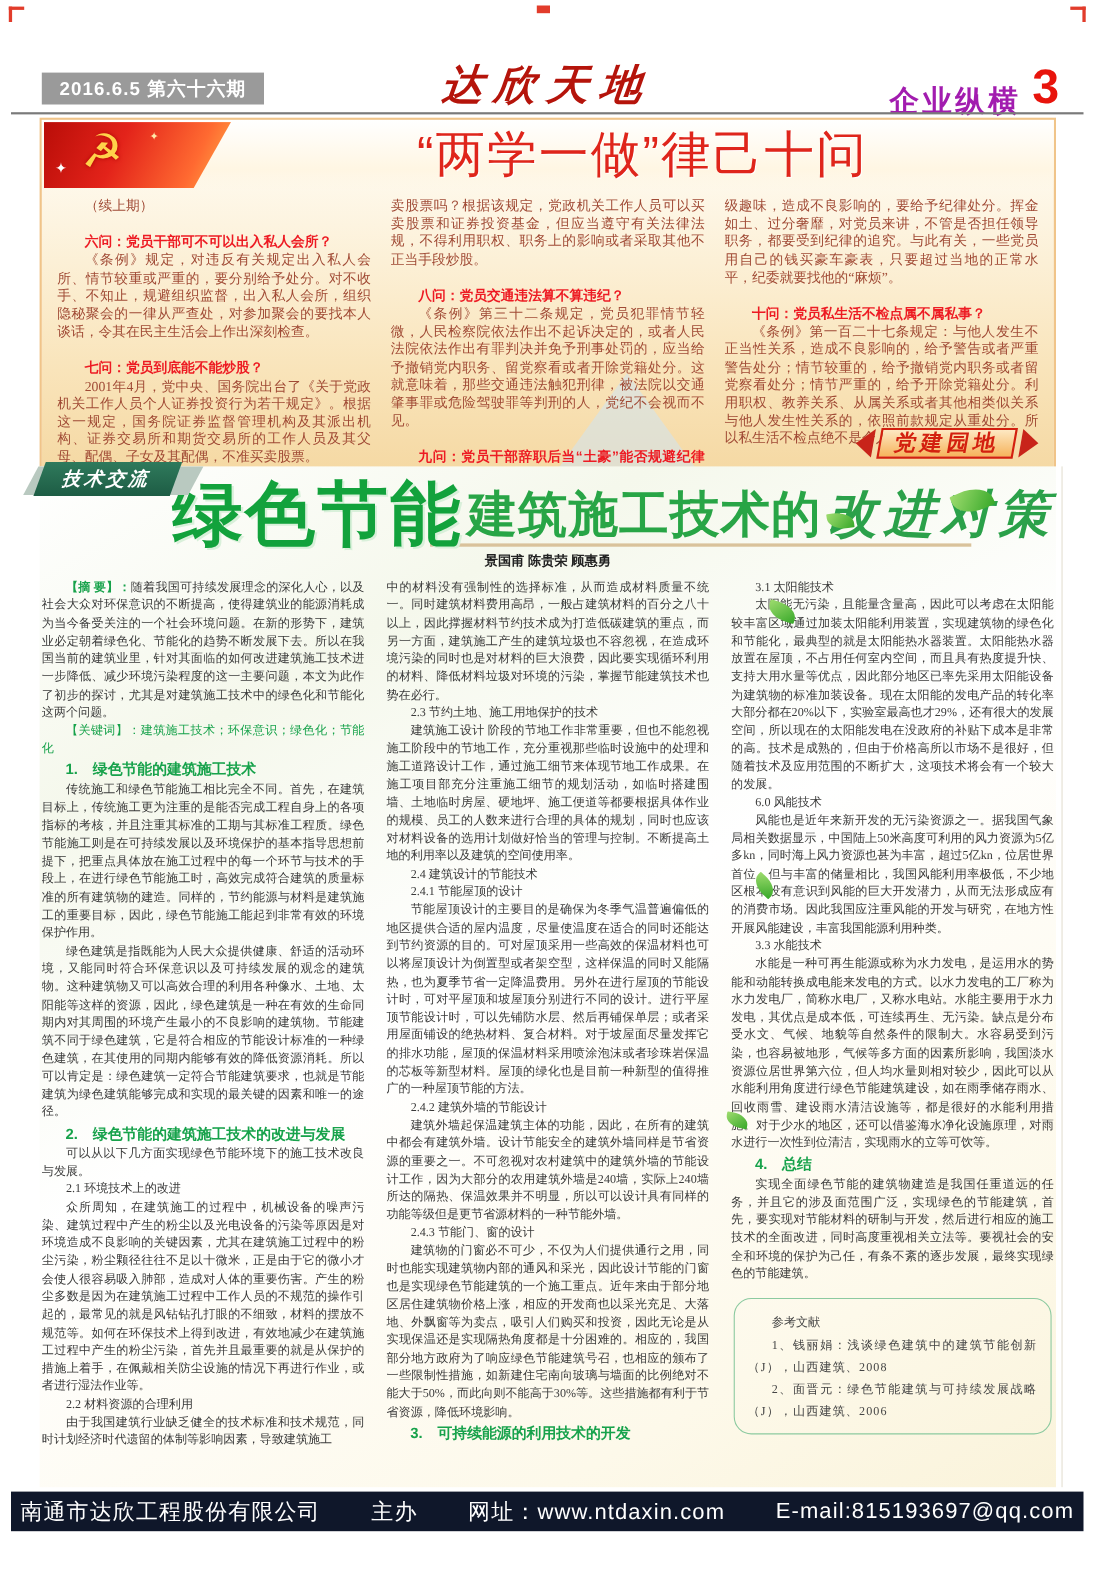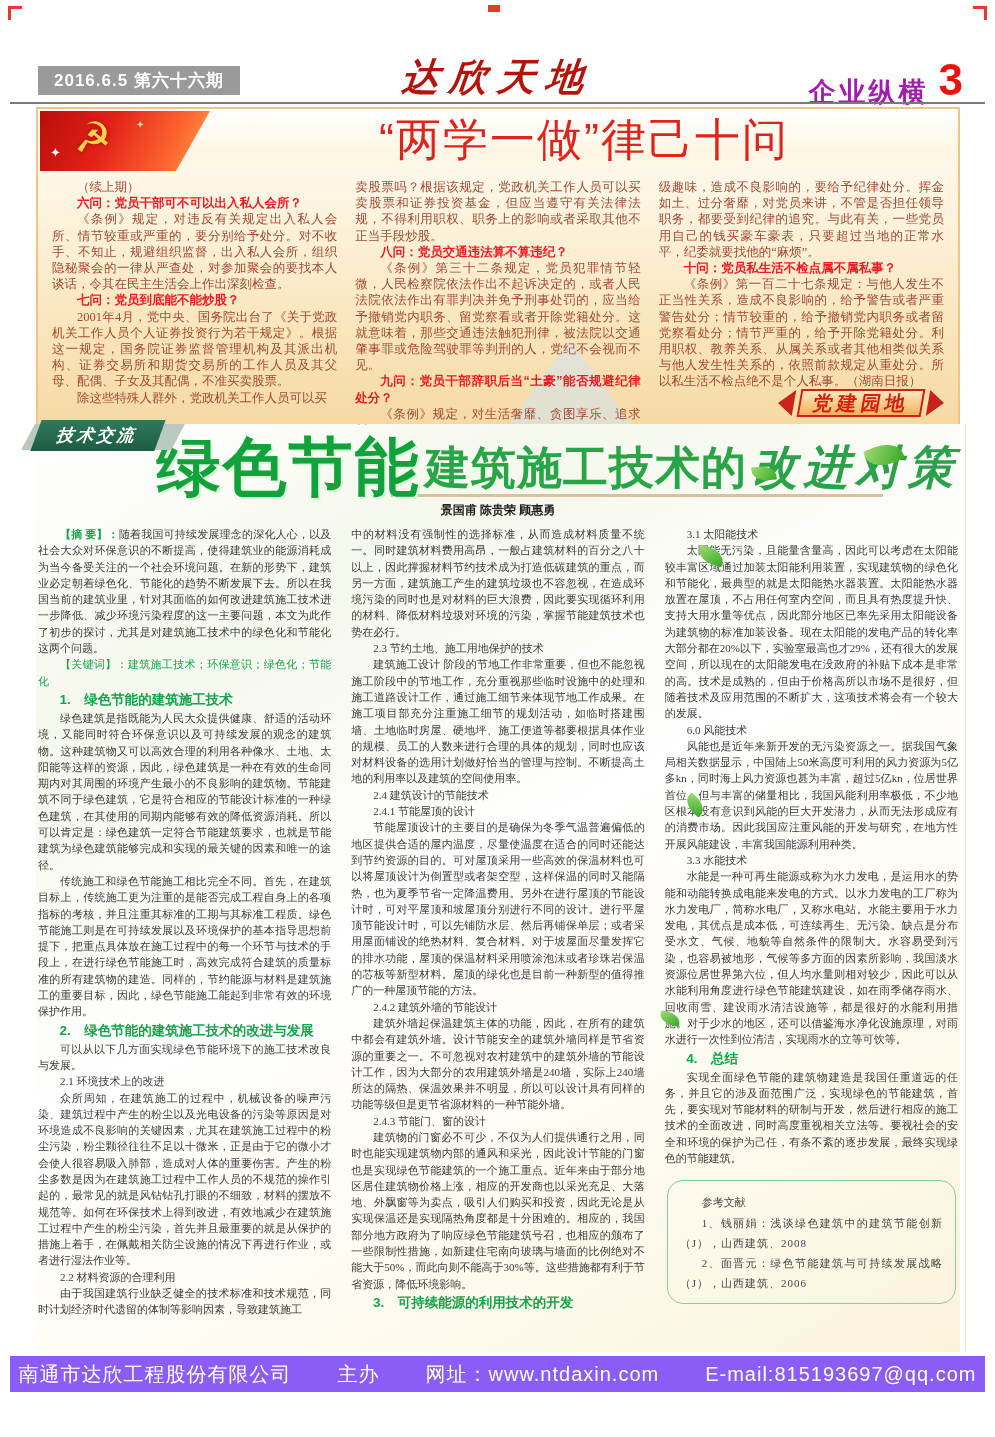--- a/index.html
+++ b/index.html
@@ -33,21 +33,21 @@
   .spark1{position:absolute;left:10px;top:34px;font-size:13px;color:#fff;}
   .spark2{position:absolute;left:96px;top:8px;font-size:10px;color:#ffe9a8;}
   .a1-title{flex:1;text-align:center;line-height:62px;font-size:45px;font-weight:400;color:#df251b;
             letter-spacing:2px;text-shadow:1px 1px 0 #ffffff;white-space:nowrap;}
   .a1-tri{position:absolute;left:470px;top:230px;width:0;height:0;z-index:0;opacity:.55;
           border-left:62px solid transparent;border-right:62px solid transparent;border-bottom:86px solid #cfe4f2;}
   .a1-cols{position:relative;z-index:1;display:flex;gap:18px;padding:6px 14px 0 14px;
            font-family:"Liberation Serif","DejaVu Serif",serif;font-size:12.5px;line-height:16.2px;
            color:#a04a35;text-align:justify;}
   .a1-col{flex:1;height:246px;overflow:hidden;}
-  .a1-cols .hr{color:#ed1b23;font-weight:bold;font-family:"Liberation Sans","DejaVu Sans",sans-serif;text-indent:2em;}
+  .a1-cols .hr{color:#ed1b23;font-weight:bold;font-family:"Liberation Sans","DejaVu Sans",sans-serif;text-indent:2em;margin-top:17px;}
   
   .pb-badge{position:absolute;right:14px;bottom:8px;display:flex;align-items:center;gap:5px;z-index:2;transform:skewX(-10deg);}
   .pb-chev{width:0;height:0;border-top:13px solid transparent;border-bottom:13px solid transparent;}
   .pb-chev.l{border-right:16px solid #c8241a;}
   .pb-chev.r{border-left:16px solid #c8241a;}
   .pb-text{background:linear-gradient(180deg,#fde8c2 0%,#f6b35c 100%);border:2px solid #d3200f;
            color:#d3200f;font-weight:900;font-size:20px;letter-spacing:4px;padding:0 12px;line-height:24px;}
   
   .article2{position:absolute;left:36px;right:35px;top:424px;height:928px;
             background:linear-gradient(150deg,#ffffff 0%,#f5f8ec 22%,#ffffff 48%,#fdf9ea 82%,#faf3da 100%);}
@@ -85,21 +85,21 @@
   .tri{position:absolute;width:0;height:0;z-index:0;}
   .tri.t2{left:505px;top:545px;border-left:95px solid transparent;border-right:95px solid transparent;
           border-bottom:150px solid #d8e9f4;opacity:.5;}
   .tri.t3{left:290px;top:1040px;border-left:110px solid transparent;border-right:110px solid transparent;
           border-bottom:170px solid #dcecf5;opacity:.35;}
   .wm-char{position:absolute;font-family:"Liberation Serif","DejaVu Serif",serif;font-weight:bold;
            color:rgba(170,70,50,.07);z-index:0;}
   .leaf{position:absolute;z-index:4;background:linear-gradient(135deg,#9fdc6f,#37a829);
         border-radius:4% 75% 4% 75%;}
   
-  .footer{position:absolute;left:10px;right:10px;top:1356px;height:36px;background:#8b5cf6;
+  .footer{position:absolute;left:10px;right:10px;top:1356px;height:36px;background:#0f172a;
           display:flex;align-items:center;justify-content:center;gap:46px;color:#fff;
           font-size:20px;letter-spacing:1px;}
 </style>
 </head>
 <body>
 
 <div class="page">
 
   <span class="cm cm-tl"></span>
   <span class="cm cm-tc"></span>
@@ -171,22 +171,22 @@
       <span class="t-rest">建筑施工技术的</span>
       <span class="t-script">改进对策</span>
     </div>
     <div class="a2-underline"></div>
     <div class="authors">景国甫 陈贵荣 顾惠勇</div>
     <div class="a2-cols">
       <div class="a2-col">
           <div class="ln lead"><span class="lead-label">【摘 要】：</span>随着我国可持续发展理念的深化人心，以及社会大众对环保意识的不断提高，使得建筑业的能源消耗成为当今备受关注的一个社会环境问题。在新的形势下，建筑业必定朝着绿色化、节能化的趋势不断发展下去。所以在我国当前的建筑业里，针对其面临的如何改进建筑施工技术进一步降低、减少环境污染程度的这一主要问题，本文为此作了初步的探讨，尤其是对建筑施工技术中的绿色化和节能化这两个问题。</div>
           <div class="ln kw">【关键词】：建筑施工技术；环保意识；绿色化；节能化</div>
           <div class="ln hg">1.　绿色节能的建筑施工技术</div>
+          <div class="ln p">传统施工和绿色节能施工相比完全不同。首先，在建筑目标上，传统施工更为注重的是能否完成工程自身上的各项指标的考核，并且注重其标准的工期与其标准工程质。绿色节能施工则是在可持续发展以及环境保护的基本指导思想前提下，把重点具体放在施工过程中的每一个环节与技术的手段上，在进行绿色节能施工时，高效完成符合建筑的质量标准的所有建筑物的建造。同样的，节约能源与材料是建筑施工的重要目标，因此，绿色节能施工能起到非常有效的环境保护作用。</div>
           <div class="ln p">绿色建筑是指既能为人民大众提供健康、舒适的活动环境，又能同时符合环保意识以及可持续发展的观念的建筑物。这种建筑物又可以高效合理的利用各种像水、土地、太阳能等这样的资源，因此，绿色建筑是一种在有效的生命同期内对其周围的环境产生最小的不良影响的建筑物。节能建筑不同于绿色建筑，它是符合相应的节能设计标准的一种绿色建筑，在其使用的同期内能够有效的降低资源消耗。所以可以肯定是：绿色建筑一定符合节能建筑要求，也就是节能建筑为绿色建筑能够完成和实现的最关键的因素和唯一的途径。</div>
-          <div class="ln p">传统施工和绿色节能施工相比完全不同。首先，在建筑目标上，传统施工更为注重的是能否完成工程自身上的各项指标的考核，并且注重其标准的工期与其标准工程质。绿色节能施工则是在可持续发展以及环境保护的基本指导思想前提下，把重点具体放在施工过程中的每一个环节与技术的手段上，在进行绿色节能施工时，高效完成符合建筑的质量标准的所有建筑物的建造。同样的，节约能源与材料是建筑施工的重要目标，因此，绿色节能施工能起到非常有效的环境保护作用。</div>
           <div class="ln hg">2.　绿色节能的建筑施工技术的改进与发展</div>
           <div class="ln p">可以从以下几方面实现绿色节能环境下的施工技术改良与发展。</div>
           <div class="ln hs">2.1 环境技术上的改进</div>
           <div class="ln p">众所周知，在建筑施工的过程中，机械设备的噪声污染、建筑过程中产生的粉尘以及光电设备的污染等原因是对环境造成不良影响的关键因素，尤其在建筑施工过程中的粉尘污染，粉尘颗径往往不足以十微米，正是由于它的微小才会使人很容易吸入肺部，造成对人体的重要伤害。产生的粉尘多数是因为在建筑施工过程中工作人员的不规范的操作引起的，最常见的就是风钻钻孔打眼的不细致，材料的摆放不规范等。如何在环保技术上得到改进，有效地减少在建筑施工过程中产生的粉尘污染，首先并且最重要的就是从保护的措施上着手，在佩戴相关防尘设施的情况下再进行作业，或者进行湿法作业等。</div>
           <div class="ln hs">2.2 材料资源的合理利用</div>
           <div class="ln p">由于我国建筑行业缺乏健全的技术标准和技术规范，同时计划经济时代遗留的体制等影响因素，导致建筑施工</div>
         </div>
       <div class="a2-col">
           <div class="ln pf">中的材料没有强制性的选择标准，从而造成材料质量不统一。同时建筑材料费用高昂，一般占建筑材料的百分之八十以上，因此撑握材料节约技术成为打造低碳建筑的重点，而另一方面，建筑施工产生的建筑垃圾也不容忽视，在造成环境污染的同时也是对材料的巨大浪费，因此要实现循环利用的材料、降低材料垃圾对环境的污染，掌握节能建筑技术也势在必行。</div>
           <div class="ln hs">2.3 节约土地、施工用地保护的技术</div>

